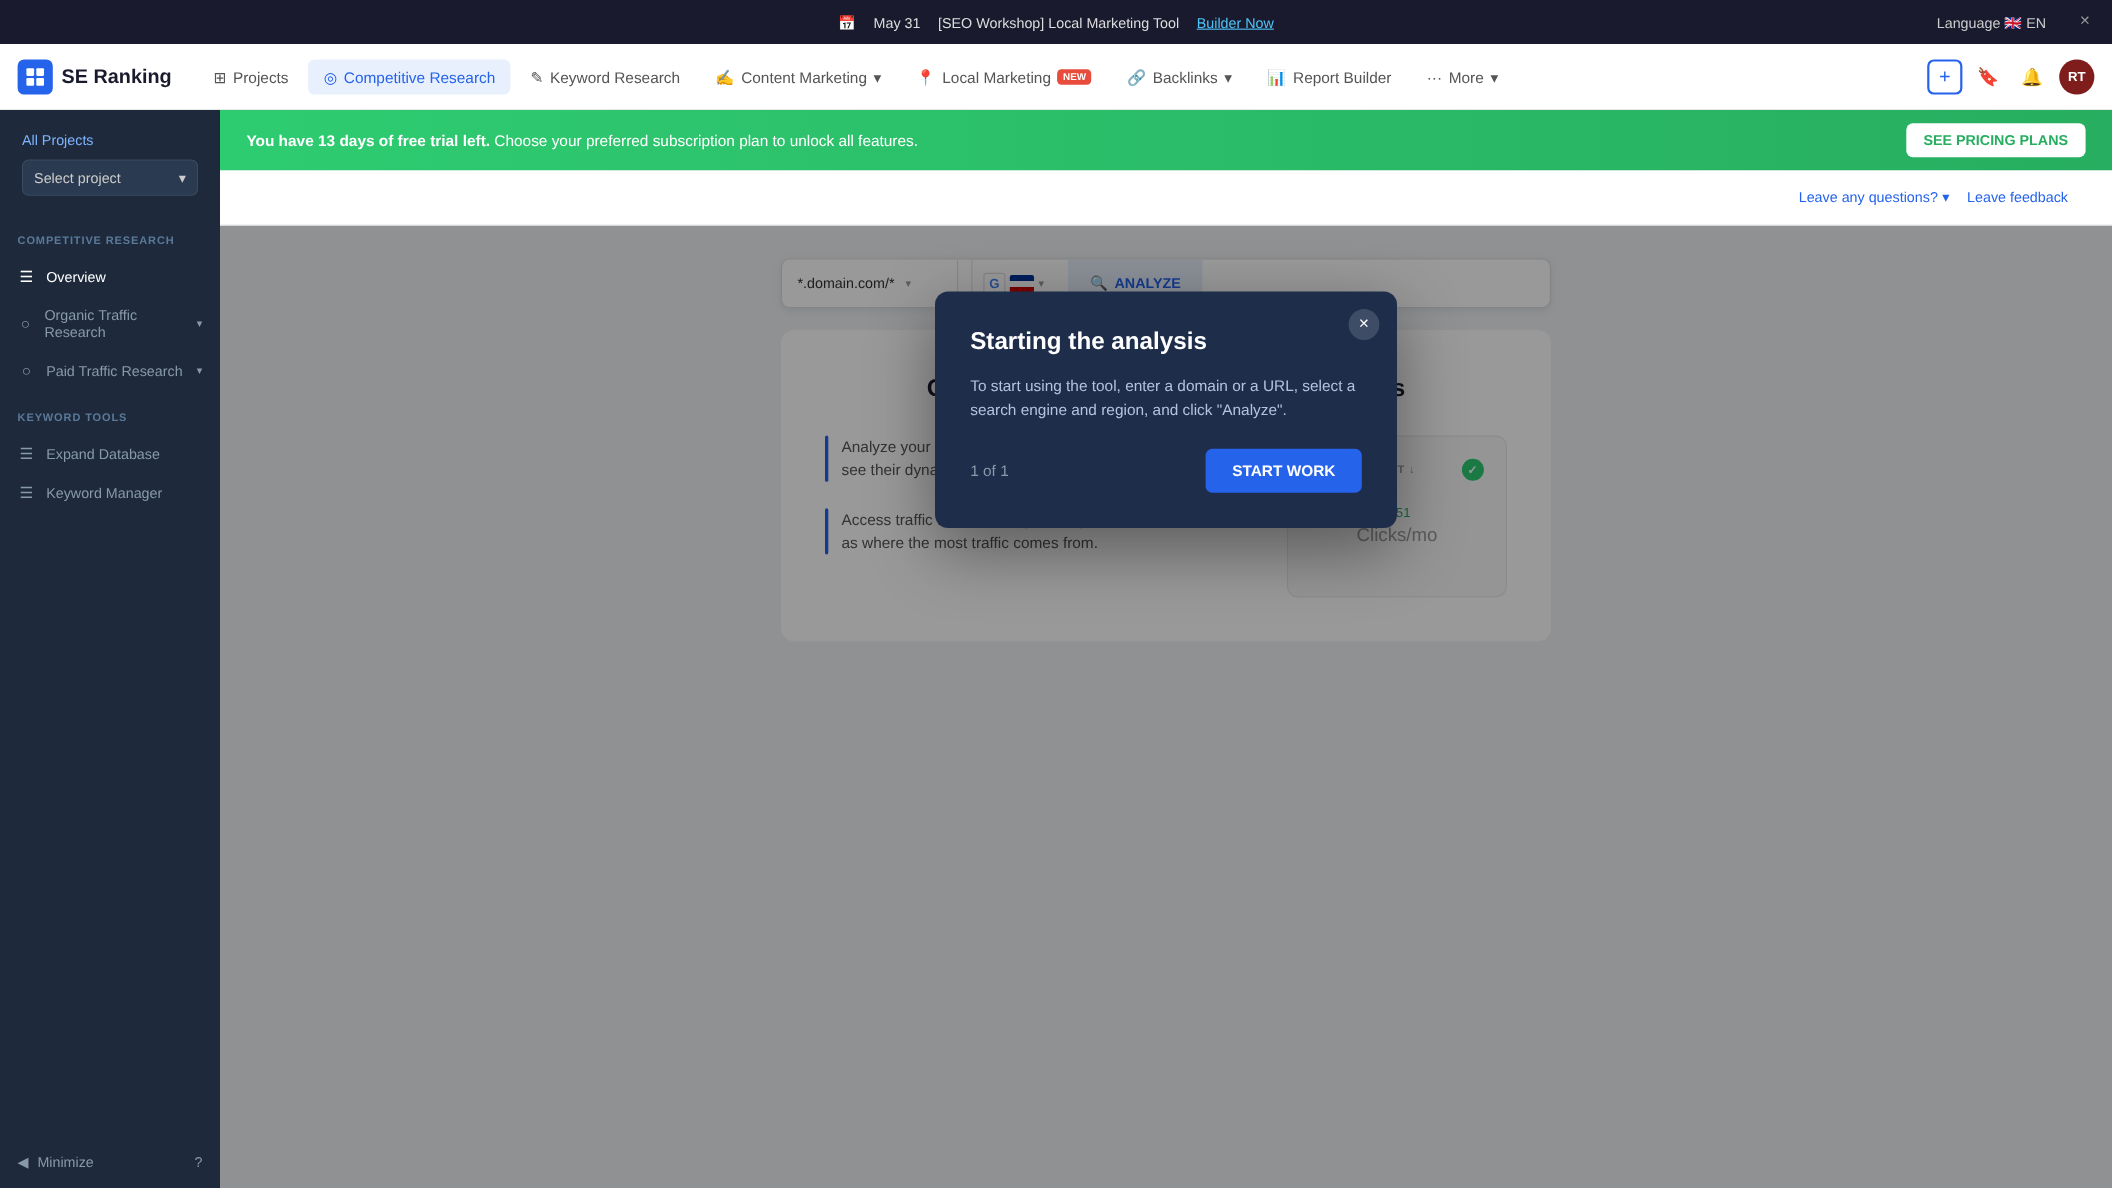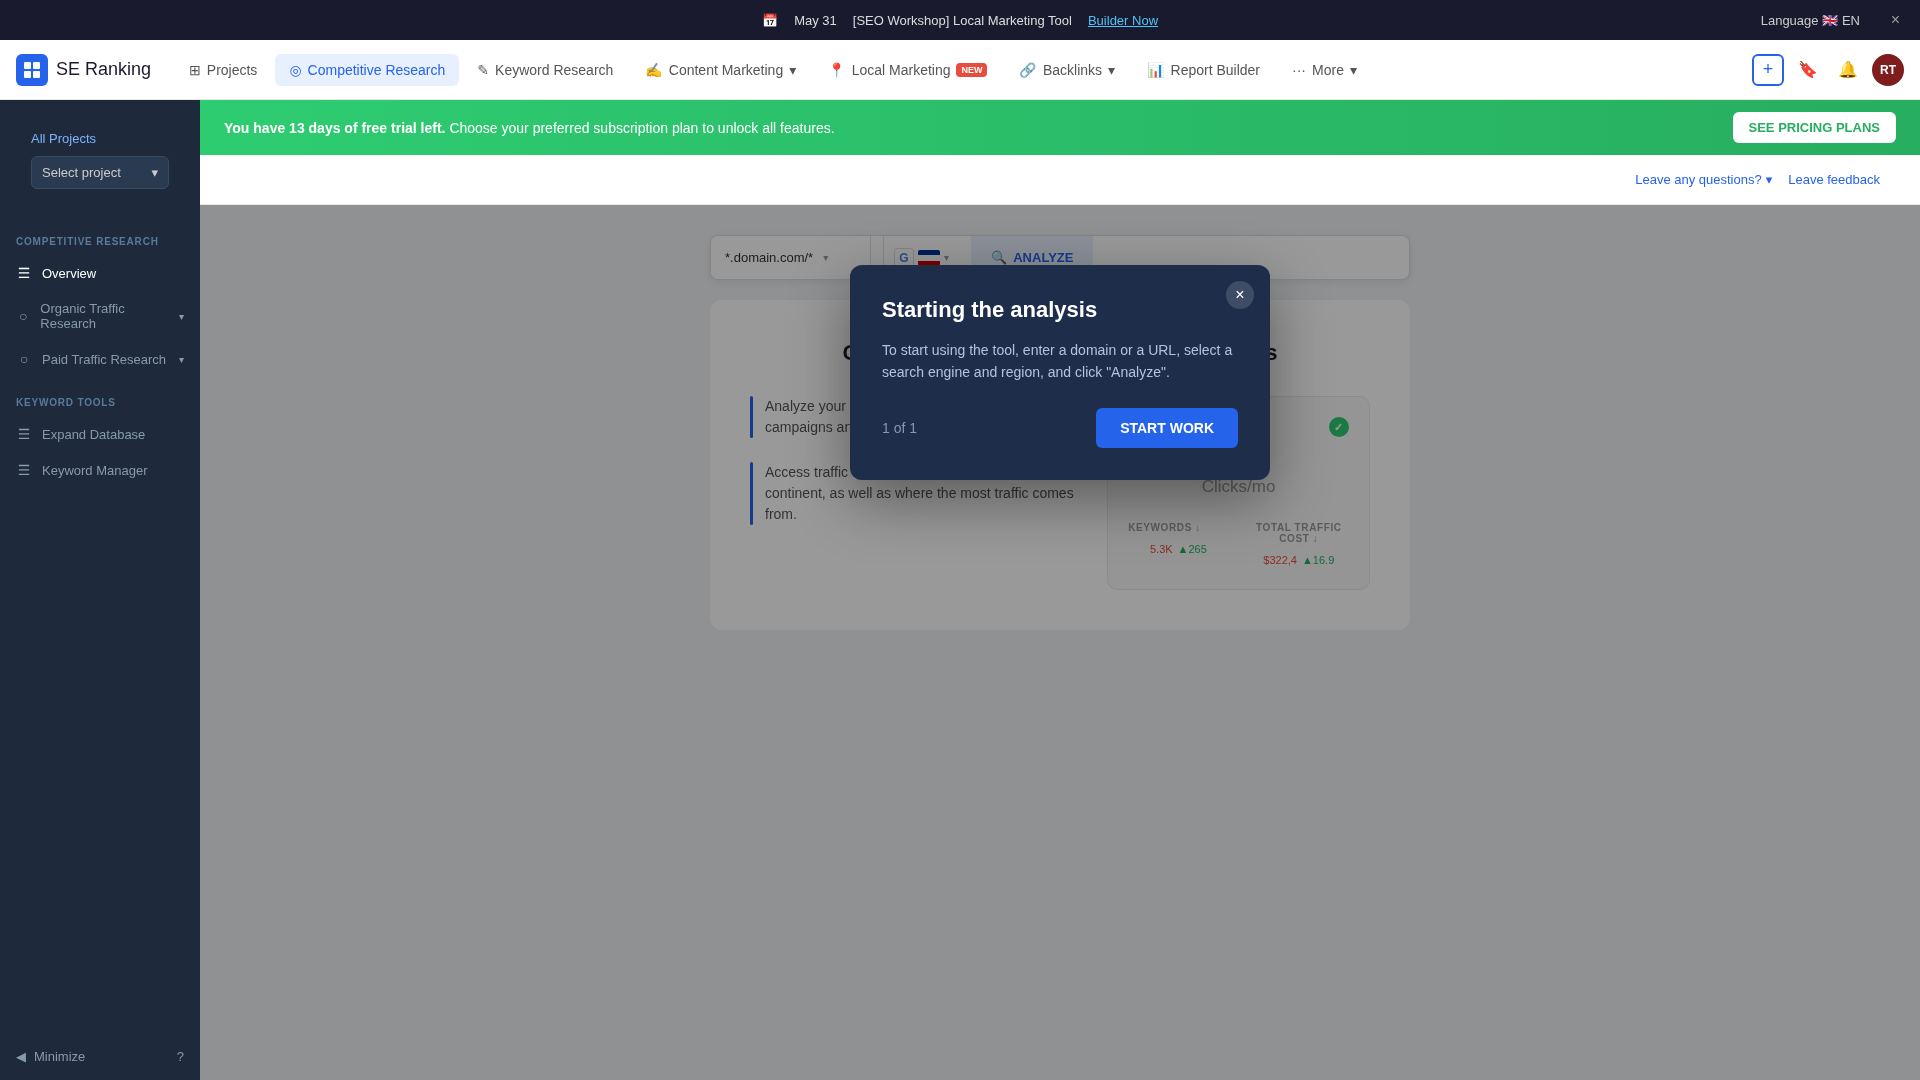--- a/index.html
+++ b/index.html
@@ -43,21 +43,21 @@
     .nav-logo-icon {
       width: 32px;
       height: 32px;
       background: #2563eb;
       border-radius: 6px;
       display: flex;
       align-items: center;
       justify-content: center;
     }
     .nav-logo-icon svg { fill: white; }
-    .nav-logo-text { font-size: 18px; font-weight: 400; color: #1a1a2e; }
+    .nav-logo-text { font-size: 18px; font-weight: 700; color: #1a1a2e; }
     .nav-items {
       display: flex;
       align-items: center;
       gap: 4px;
       flex: 1;
     }
     .nav-item {
       display: flex;
       align-items: center;
       gap: 6px;
@@ -110,21 +110,21 @@
     
     .sidebar {
       width: 200px;
       background: #1e2a3b;
       color: #aab;
       display: flex;
       flex-direction: column;
       flex-shrink: 0;
     }
     .sidebar-header {
-      padding: 31px;
+      padding: 20px;
     }
     .all-projects-link {
       color: #7eb3ff;
       font-size: 13px;
       cursor: pointer;
       display: block;
       margin-bottom: 10px;
     }
     .project-select {
       width: 100%;
@@ -655,40 +655,20 @@
             <div class="stats-card">
               <div class="stats-card-header">
                 <span>DOMAIN TRUST ↓</span>
                 <div class="green-check">✓</div>
               </div>
               <div style="display:flex;align-items:baseline;gap:6px;">
                 <div class="stats-domain-trust">467</div>
                 <span style="font-size:12px;color:#27ae60;">▲2351</span>
               </div>
               <div class="click-no">Clicks/mo</div>
-              <div class="stats-row">
-                <div class="stats-col">
-                  <div class="stats-col-label">
-                    <span>KEYWORDS ↓</span>
-                  </div>
-                  <div class="stats-col-val">
-                    <span>5.3K</span>
-                    <span style="color:#27ae60;">▲265</span>
-                  </div>
-                </div>
-                <div class="stats-col">
-                  <div class="stats-col-label">
-                    <span>TOTAL TRAFFIC COST ↓</span>
-                  </div>
-                  <div class="stats-col-val">
-                    <span>$322,4</span>
-                    <span style="color:#27ae60;">▲16.9</span>
-                  </div>
-                </div>
-              </div>
             </div>
           </div>
         </div>
       </div>
 
       <div class="modal-overlay">
         <div class="modal">
           <button class="modal-close">×</button>
           <h2>Starting the analysis</h2>
           <p>To start using the tool, enter a domain or a URL, select a search engine and region, and click "Analyze".</p>

